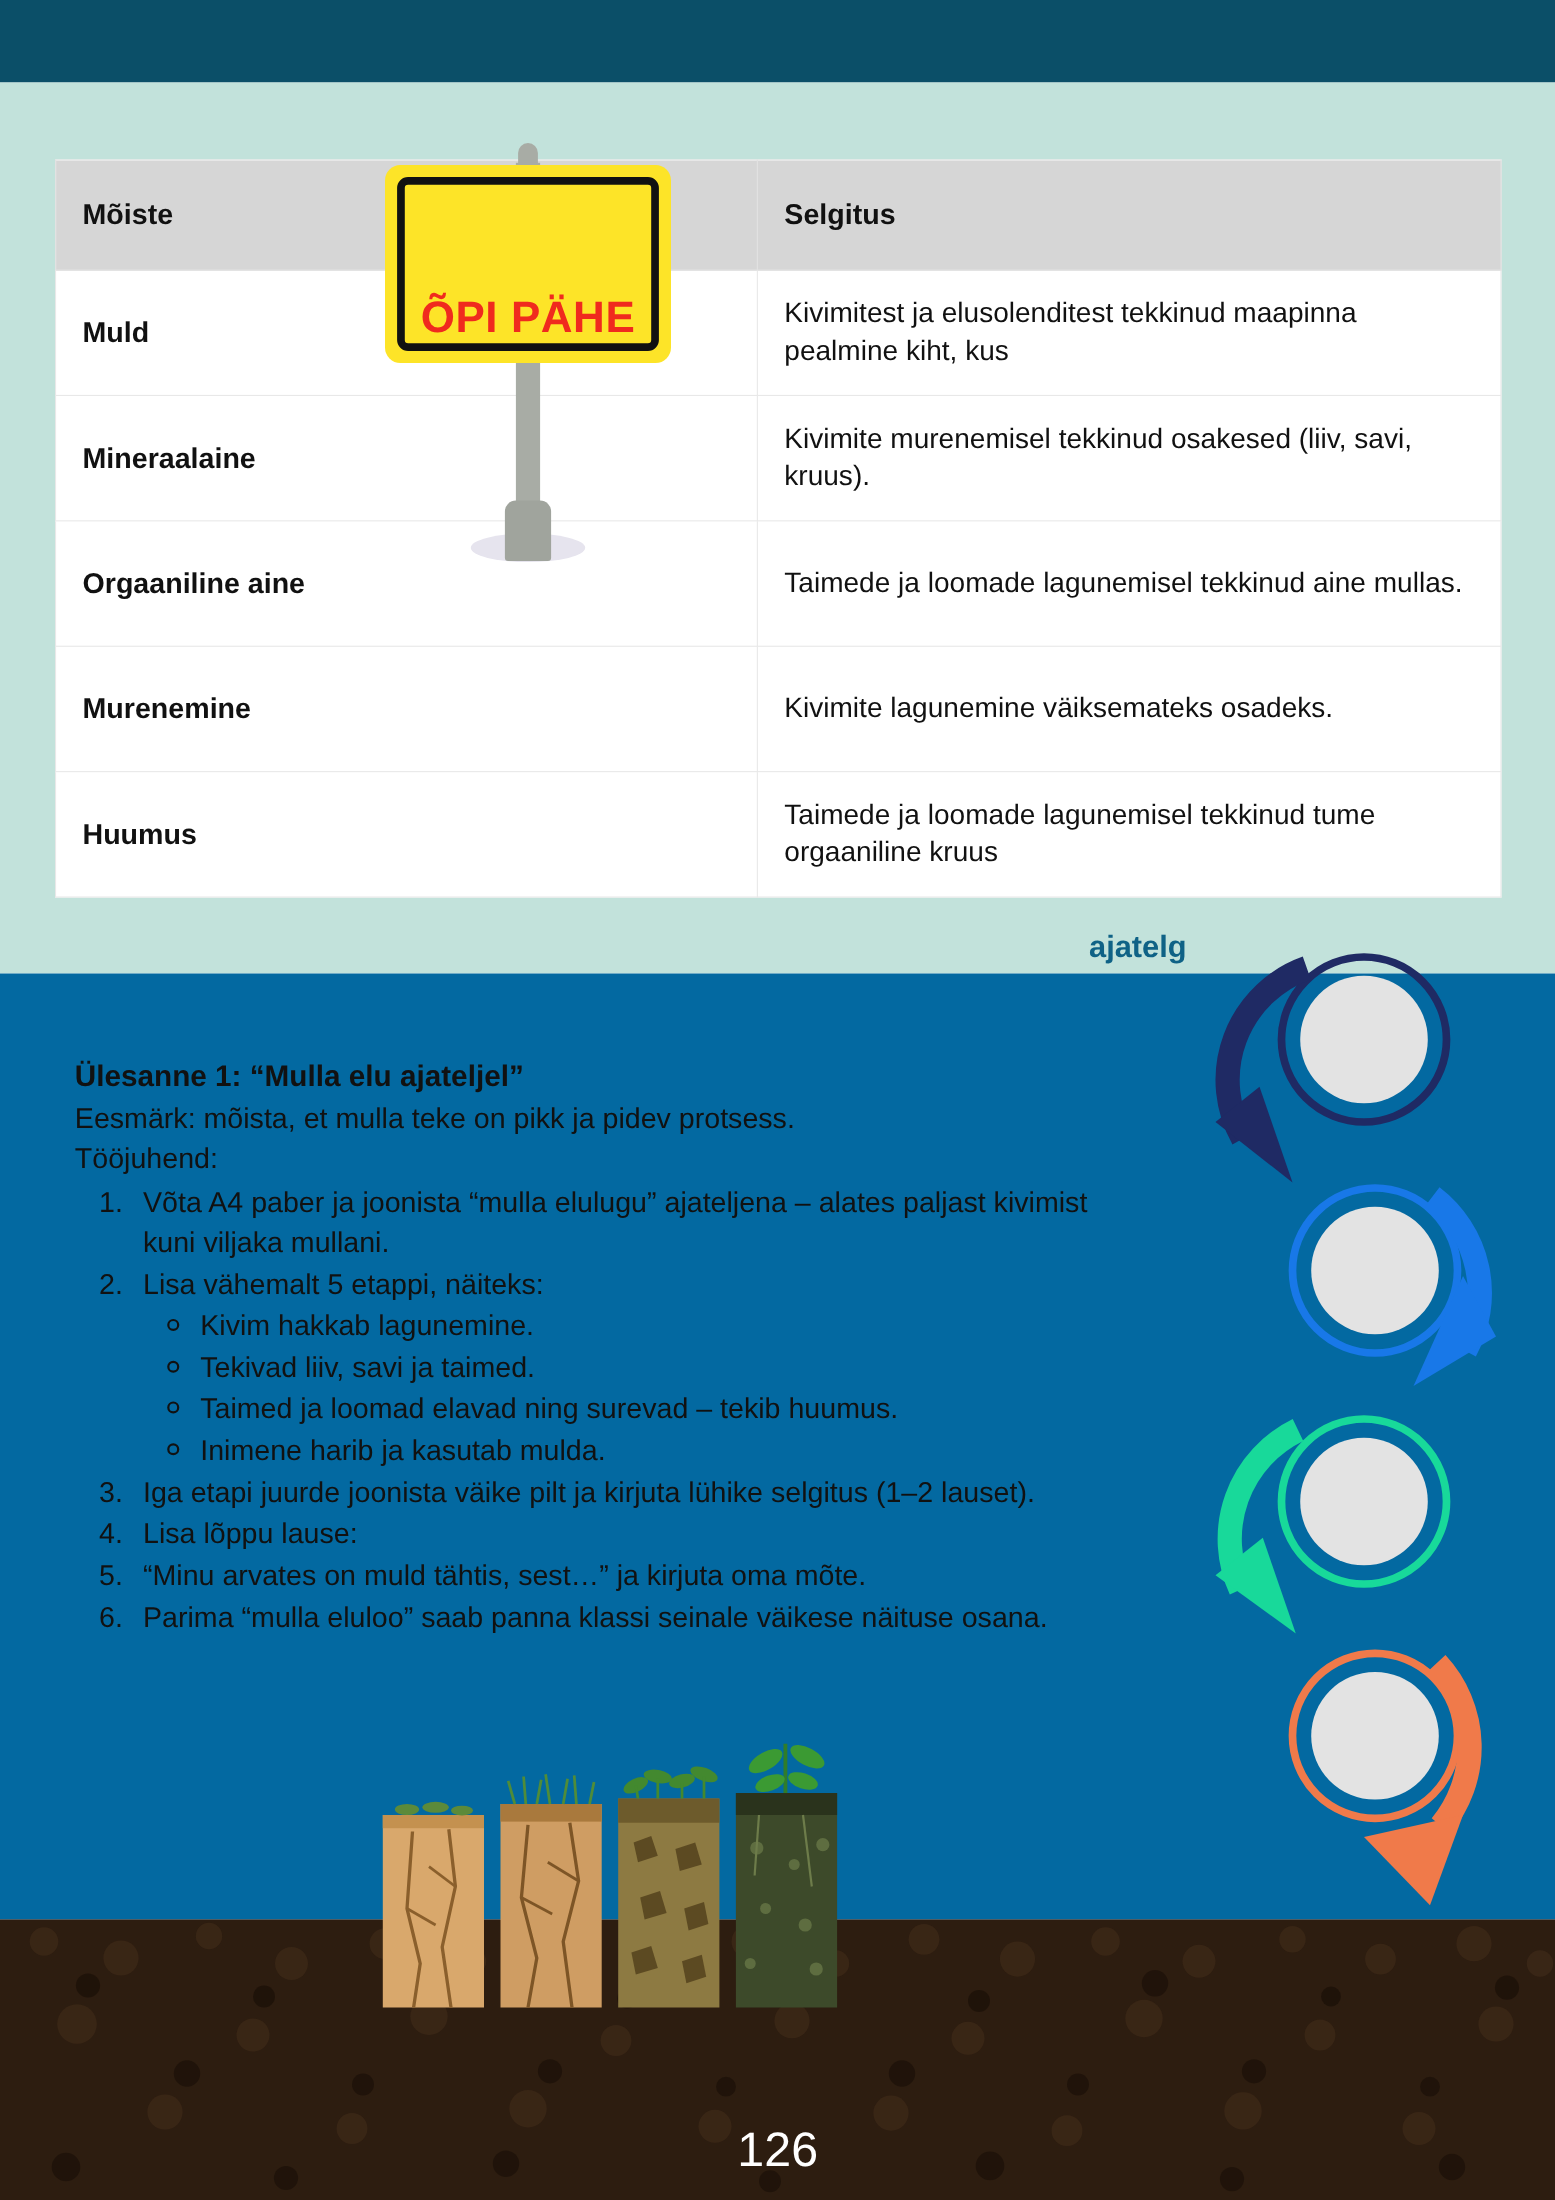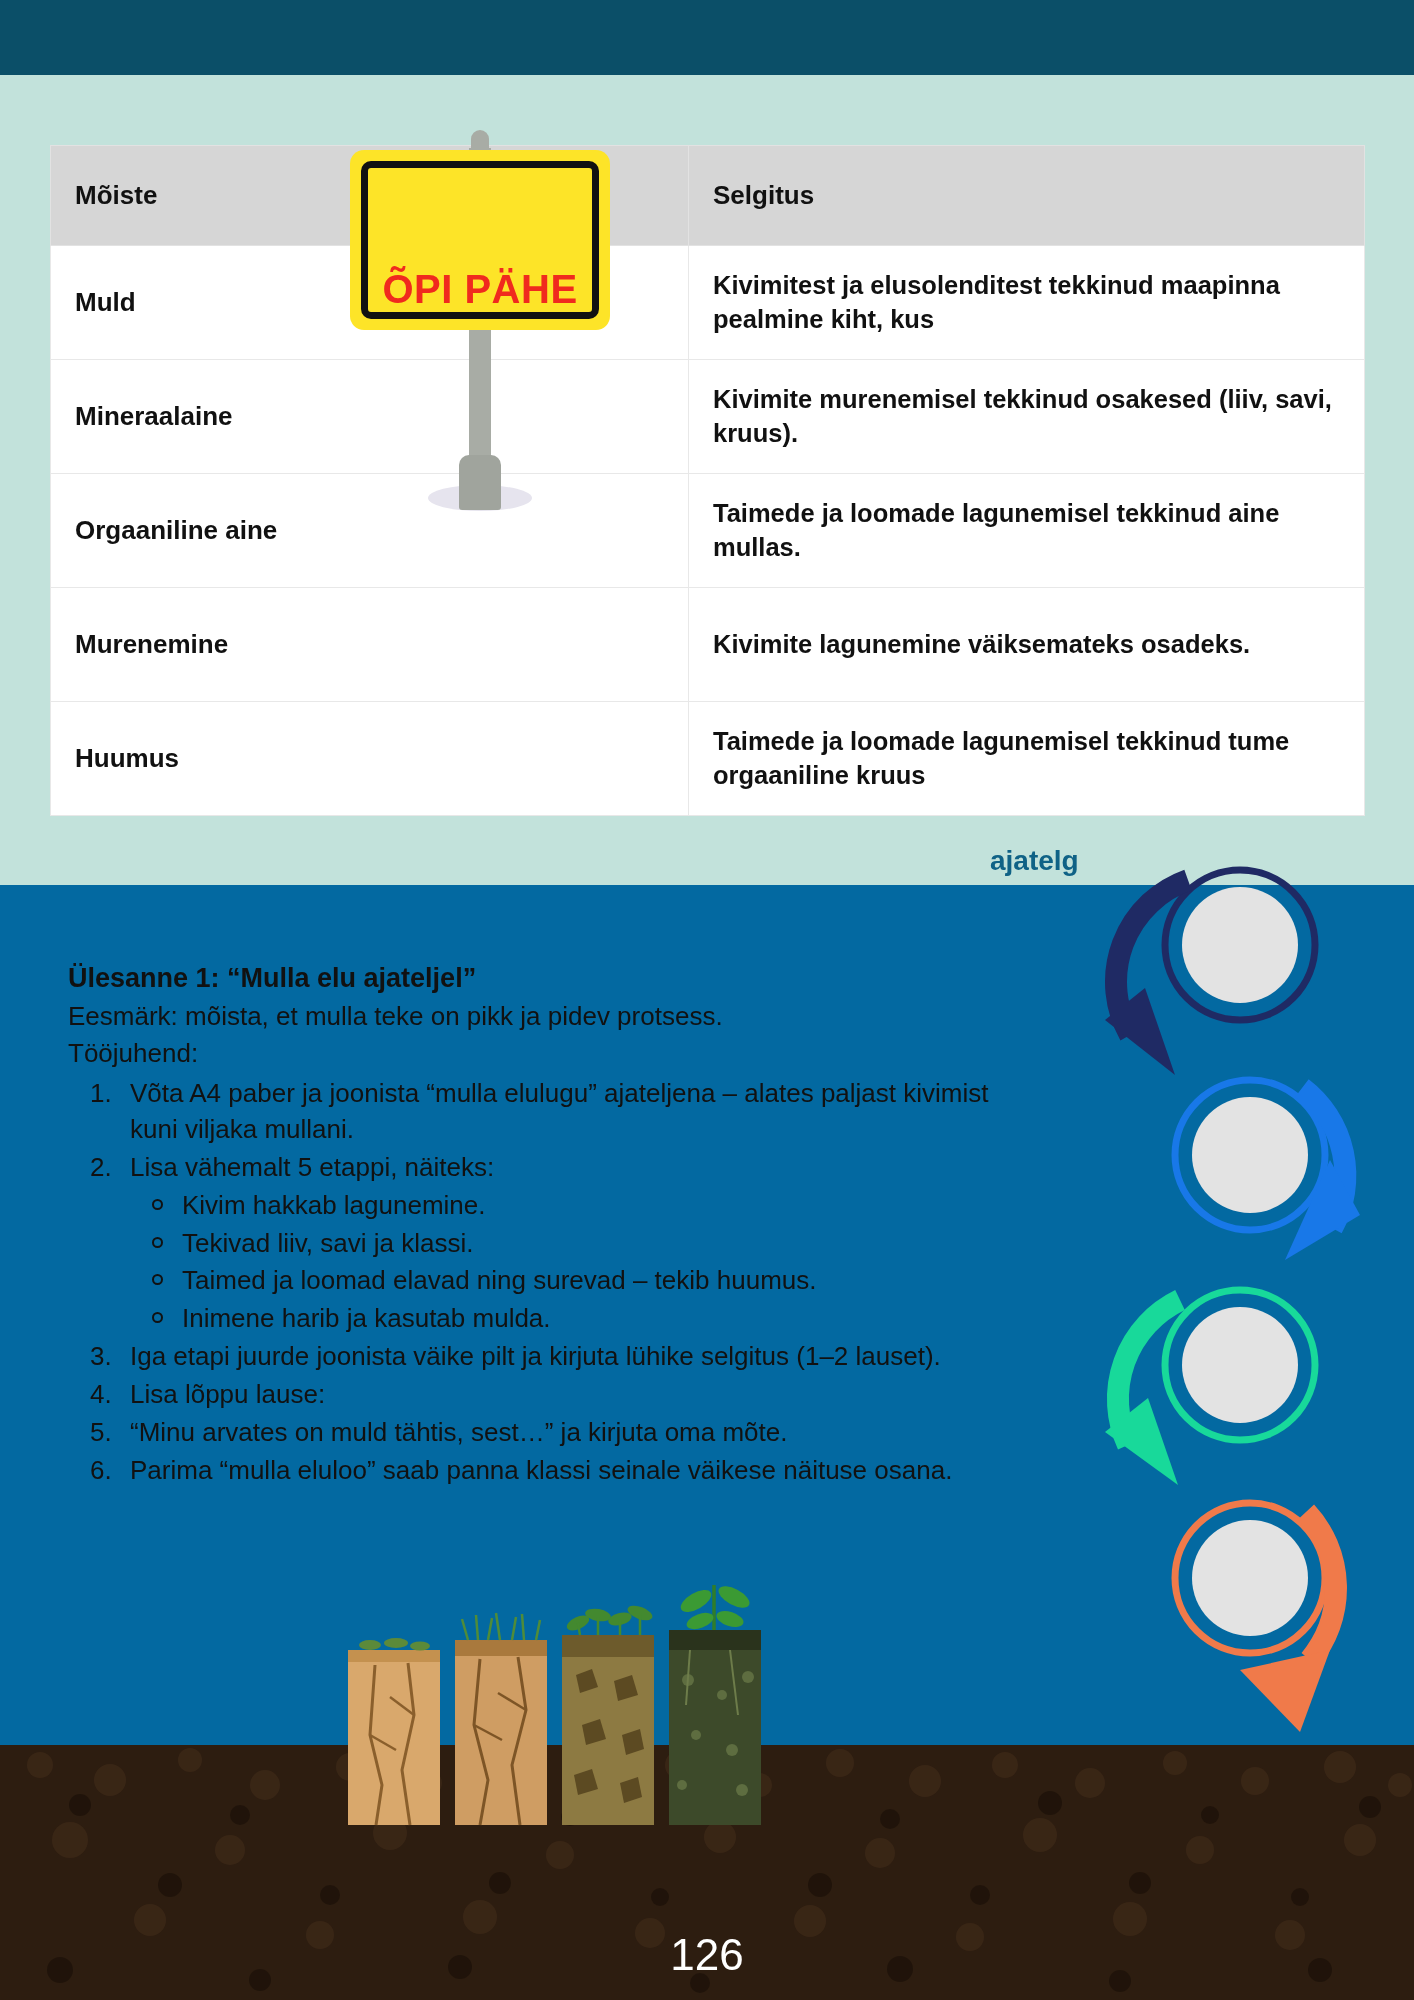--- a/index.html
+++ b/index.html
@@ -51,21 +51,21 @@
     height:114px;
     line-height:1.32;
     color:#111;
   }
   .concept-table td.term {
     font-weight:bold;
     font-size:26px;
   }
   .concept-table td.expl {
     font-size:25.5px;
-    font-weight:700;
+    font-weight:400;
   }
 
   
   .sign-wrap {
     position:absolute; left:355px; top:130px;
     width:250px; height:400px;
     z-index:6;
     pointer-events:none;
   }
   .sign-knob {
@@ -233,21 +233,21 @@
       <li>
         <span class="num">2.</span>
         <span>Lisa vähemalt 5 etappi, näiteks:</span>
         <ul class="substeps">
           <li>
             <span class="dot"></span>
             <span>Kivim hakkab lagunemine.</span>
           </li>
           <li>
             <span class="dot"></span>
-            <span>Tekivad liiv, savi ja klassi.</span>
+            <span>Tekivad liiv, savi ja taimed.</span>
           </li>
           <li>
             <span class="dot"></span>
             <span>Taimed ja loomad elavad ning surevad – tekib huumus.</span>
           </li>
           <li>
             <span class="dot"></span>
             <span>Inimene harib ja kasutab mulda.</span>
           </li>
         </ul>

